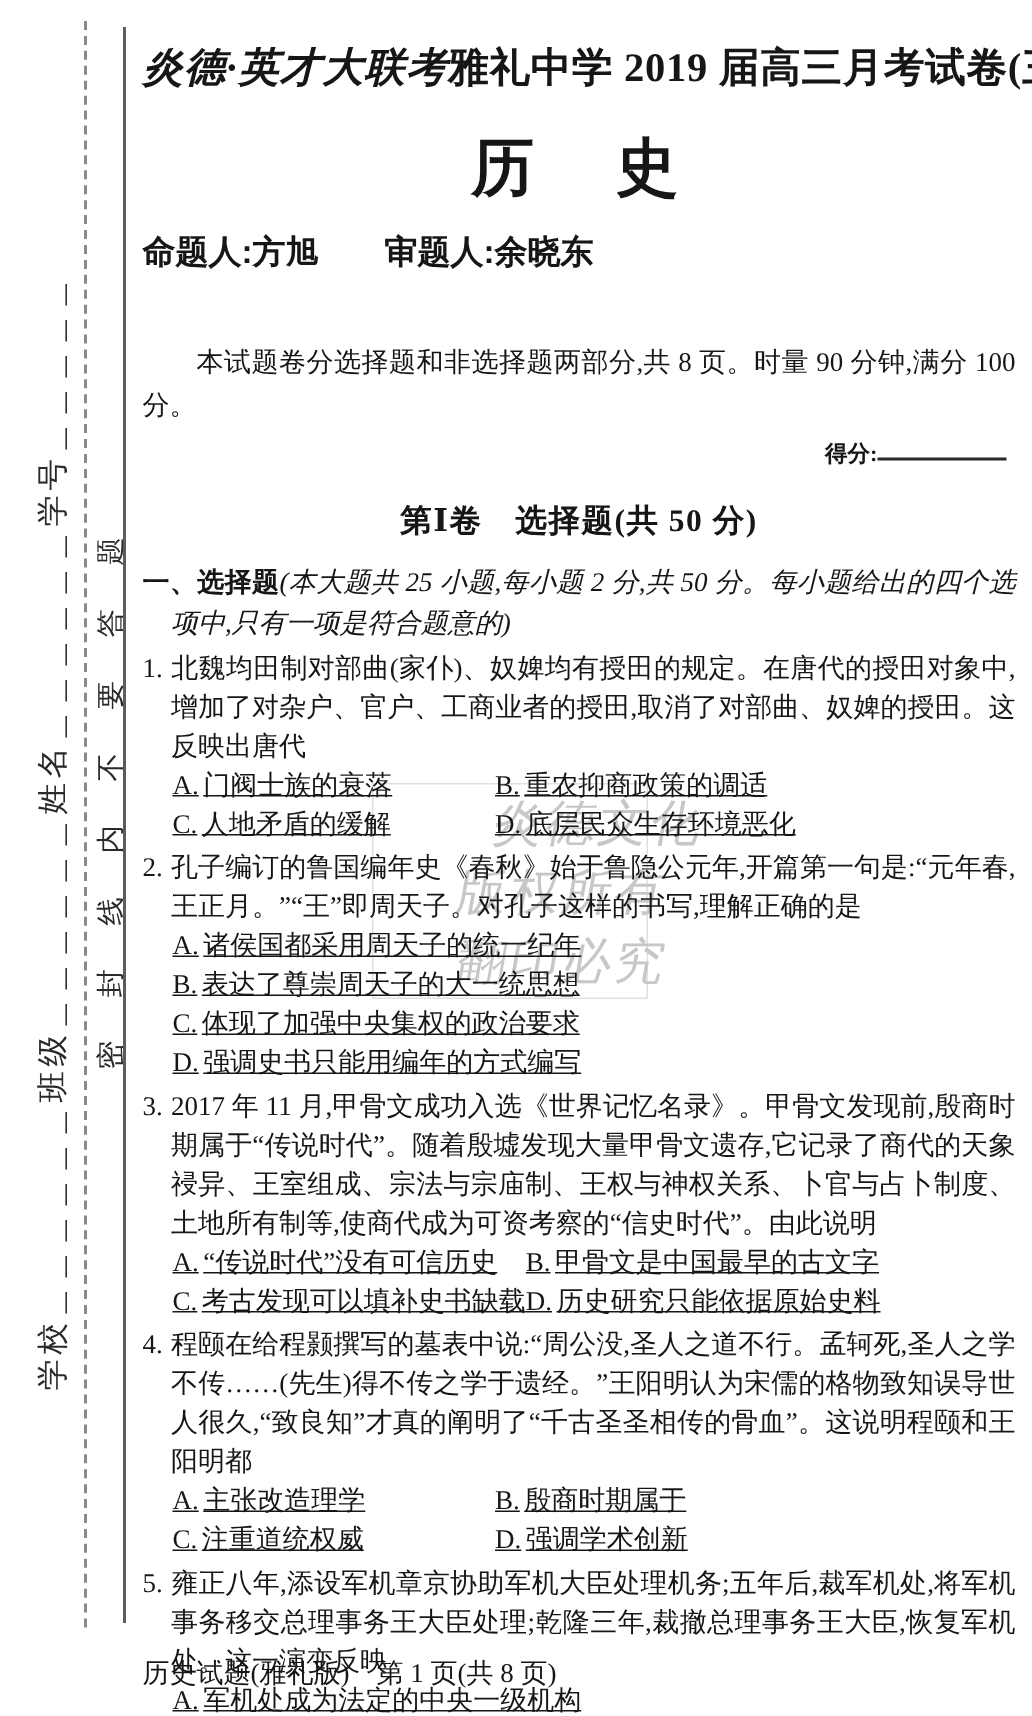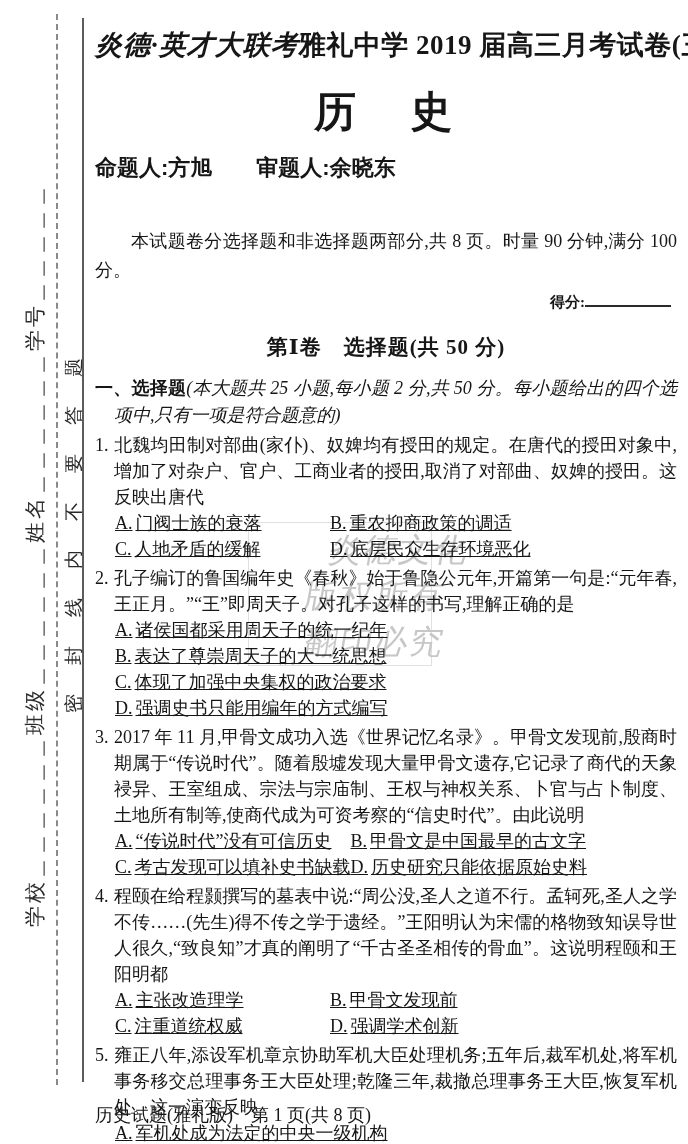--- a/index.html
+++ b/index.html
@@ -232,21 +232,21 @@
   <div class="question">
     <div class="stem">
       <span class="qnum">4.</span><span class="qtext">程颐在给程颢撰写的墓表中说:“周公没,圣人之道不行。孟轲死,圣人之学不传……(先生)得不传之学于遗经。”王阳明认为宋儒的格物致知误导世人很久,“致良知”才真的阐明了“千古圣圣相传的骨血”。这说明程颐和王阳明都</span>
     </div>
     <div class="options two-col">
   <div class="option">
     <span class="opt-label">A.</span><span class="opt-text">主张改造理学</span>
   </div>
 
   <div class="option">
-    <span class="opt-label">B.</span><span class="opt-text">甲骨文发现前</span>
+    <span class="opt-label">B.</span><span class="opt-text">殷商时期属于</span>
   </div>
 
   <div class="option">
     <span class="opt-label">C.</span><span class="opt-text">注重道统权威</span>
   </div>
 
   <div class="option">
     <span class="opt-label">D.</span><span class="opt-text">强调学术创新</span>
   </div>
 </div>

